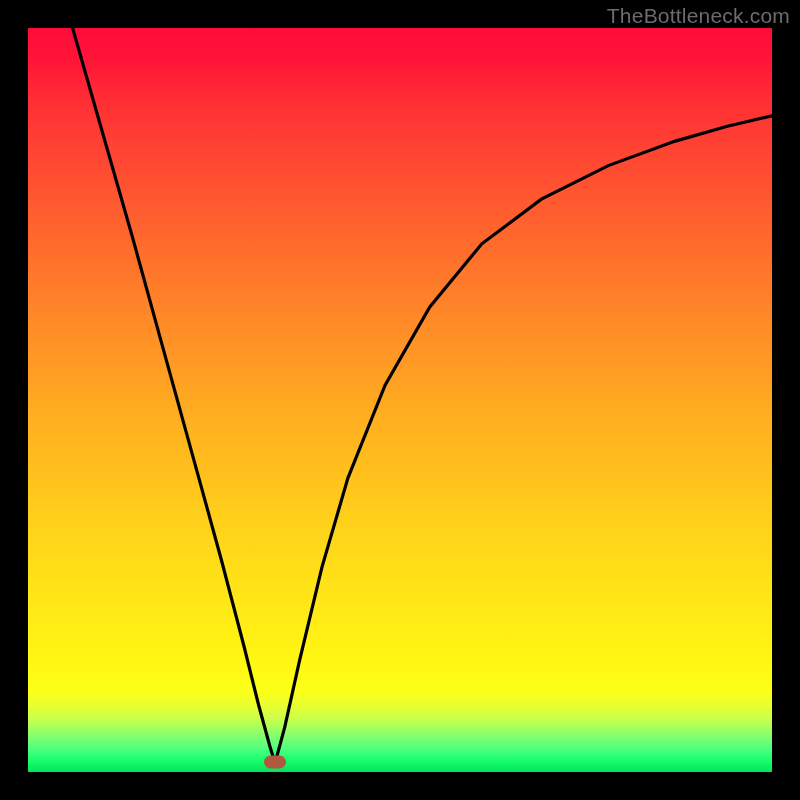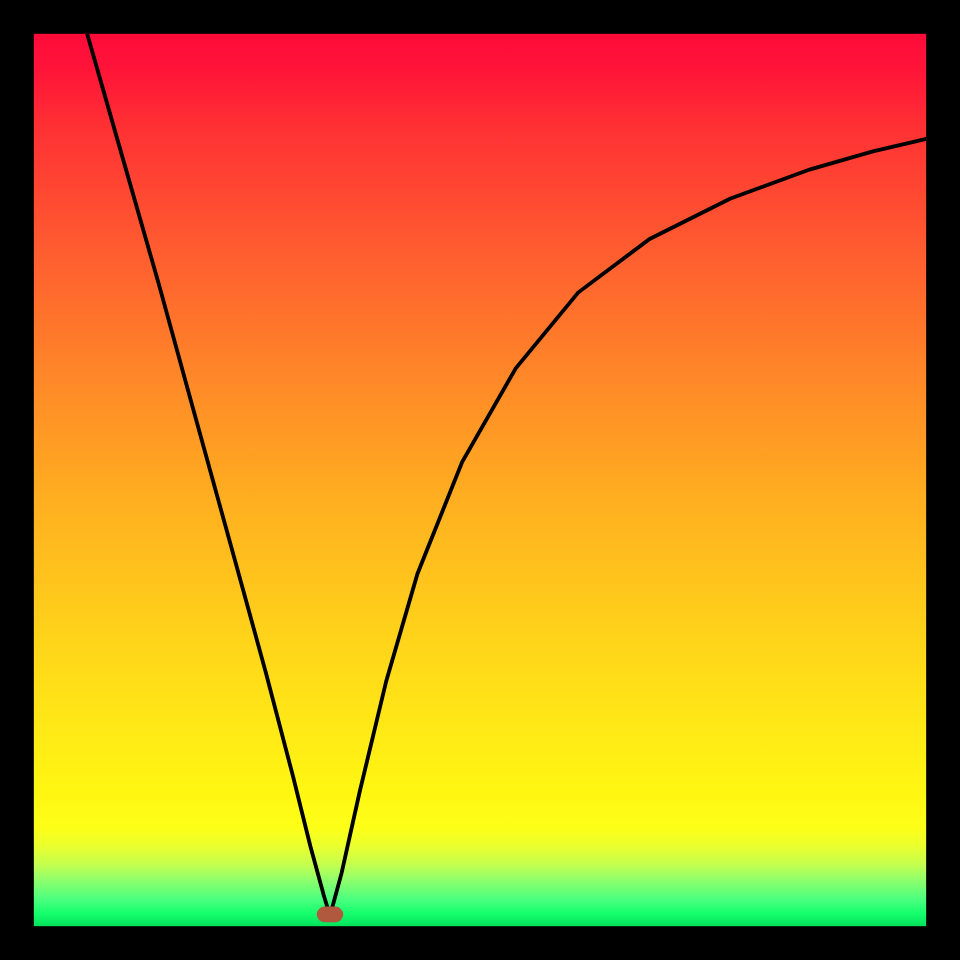--- a/index.html
+++ b/index.html
@@ -76,20 +76,21 @@
     top: 0;
     width: 100%;
     height: 100%;
   }
 </style>
 </head>
 <body>
 
 <div class="frame">
 
+  <div class="watermark">TheBottleneck.com</div>
 
   <div class="plot-area">
     <div class="gradient"></div>
 
     <svg class="curve" viewBox="0 0 744 744" preserveAspectRatio="none">
       <path d="M44.6 0.0 L74.4 104.2 L104.2 208.3 L133.9 316.2 L163.7 424.1 L193.4 532.0 L215.8 617.5 L230.6 677.0 L241.8 718.0 L247.0 735.1 L256.7 699.4 L271.6 632.4 L293.9 539.4 L319.9 450.1 L357.1 357.1 L401.8 279.0 L453.8 215.8 L513.4 171.1 L580.3 137.6 L647.3 113.1 L699.4 98.2 L744.0 87.8" fill="none" stroke="#000" stroke-width="3.2" stroke-linecap="round"></path>
     </svg>
 
     <div class="marker" style="left: 247.008px; top: 733.584px; background: rgb(177, 89, 62);"></div>
   </div>

